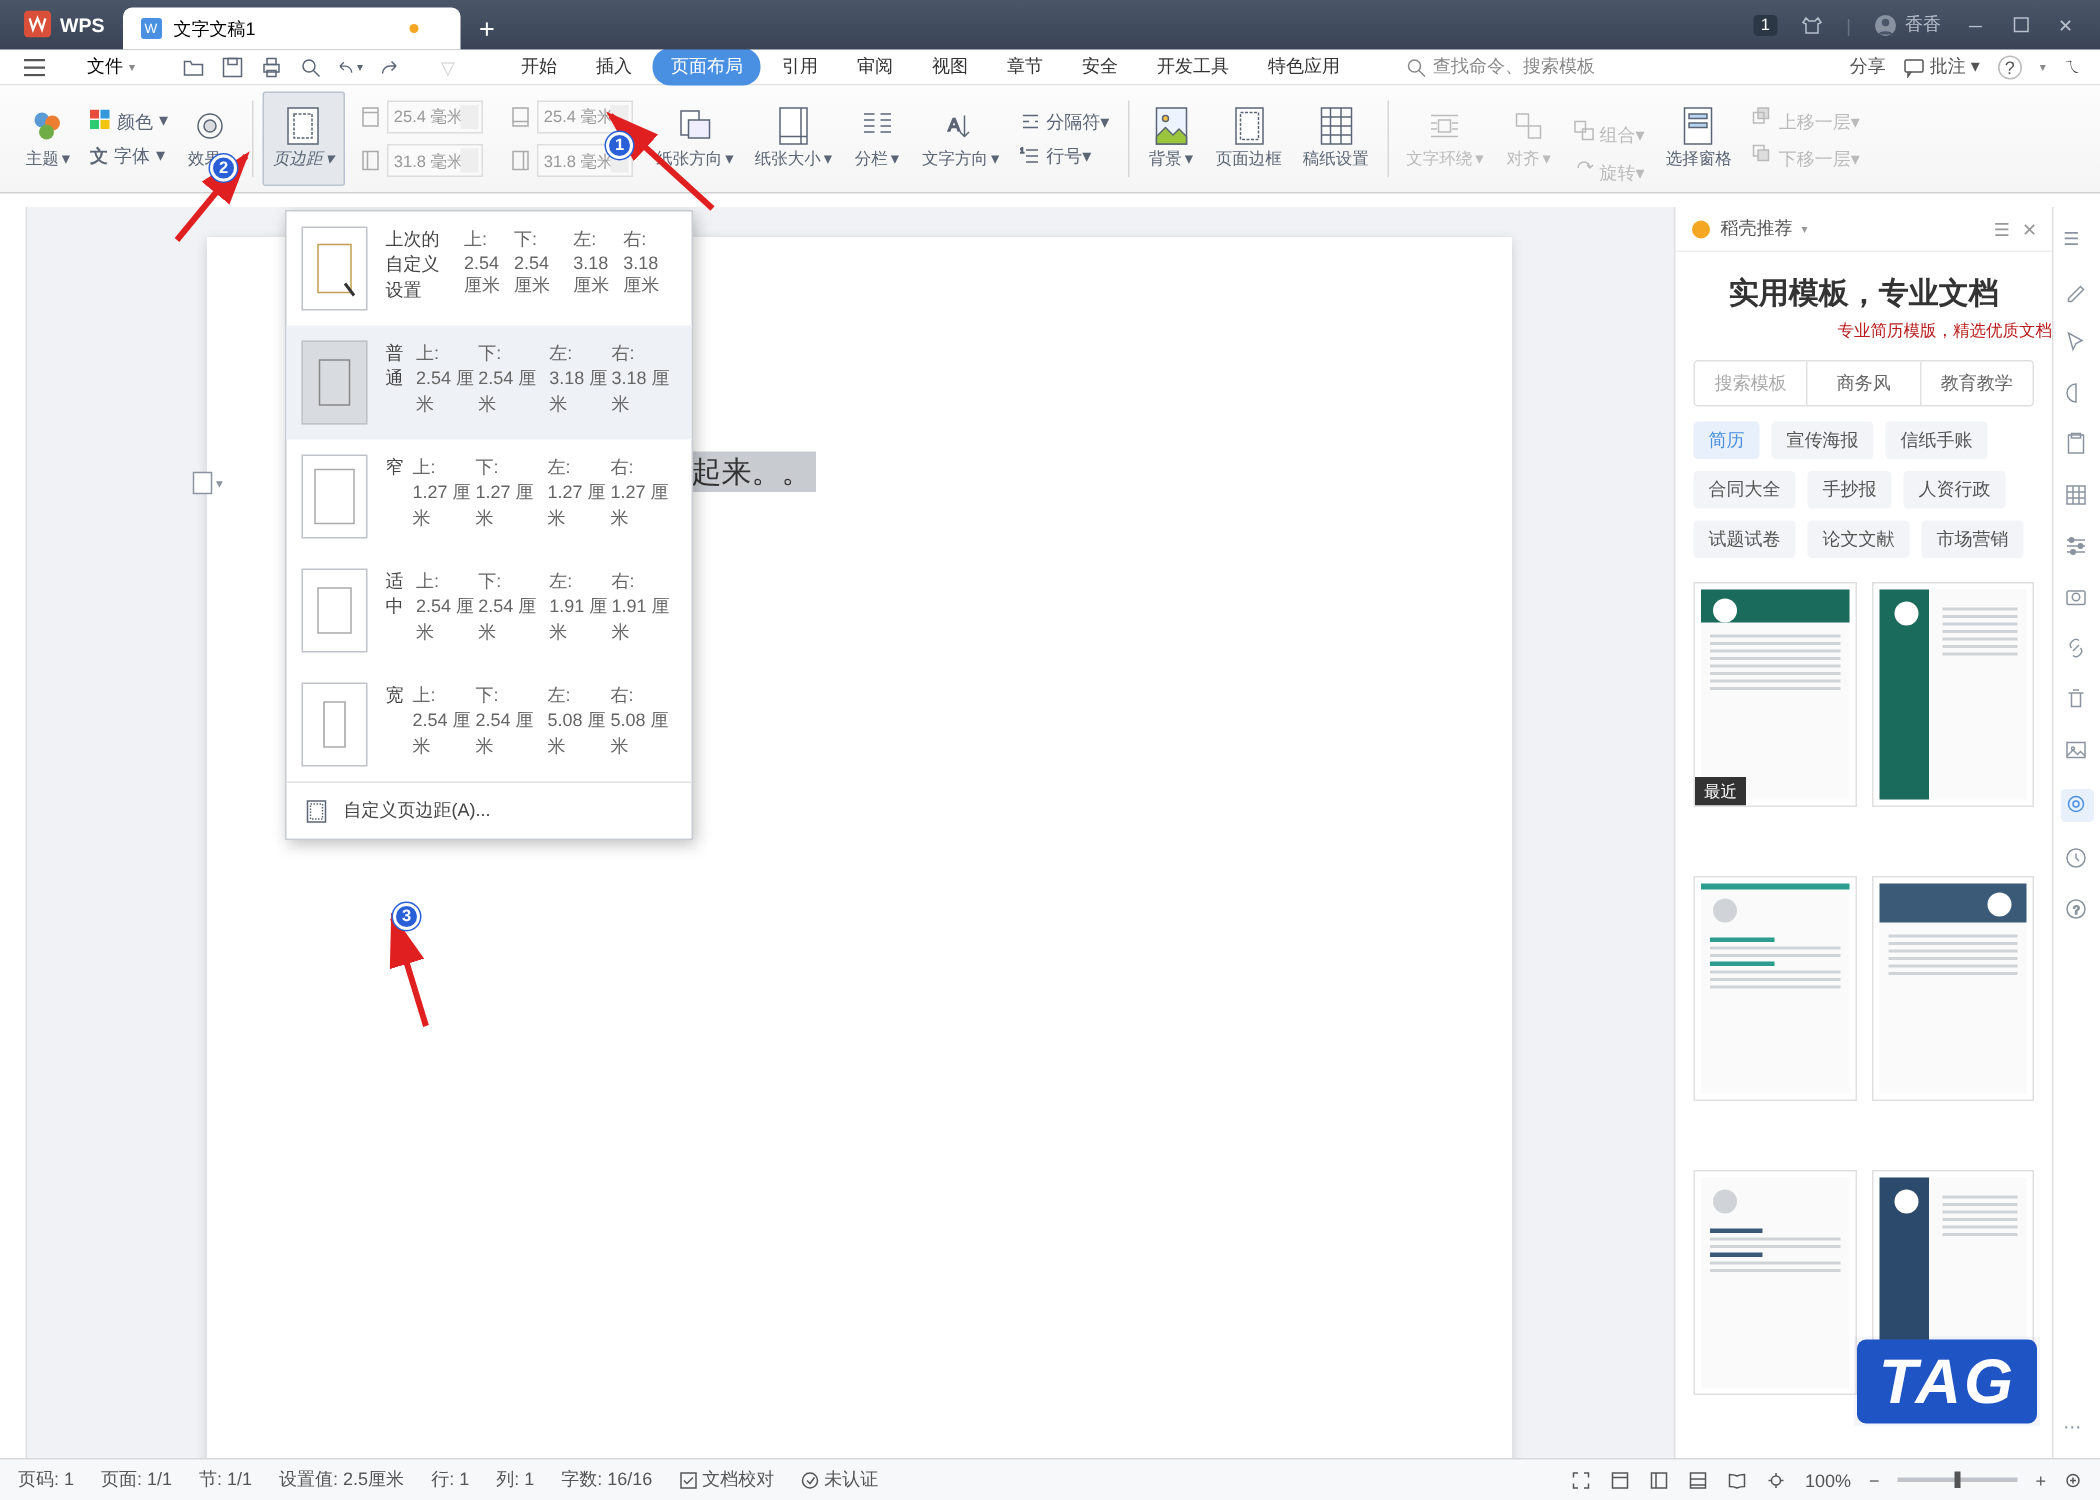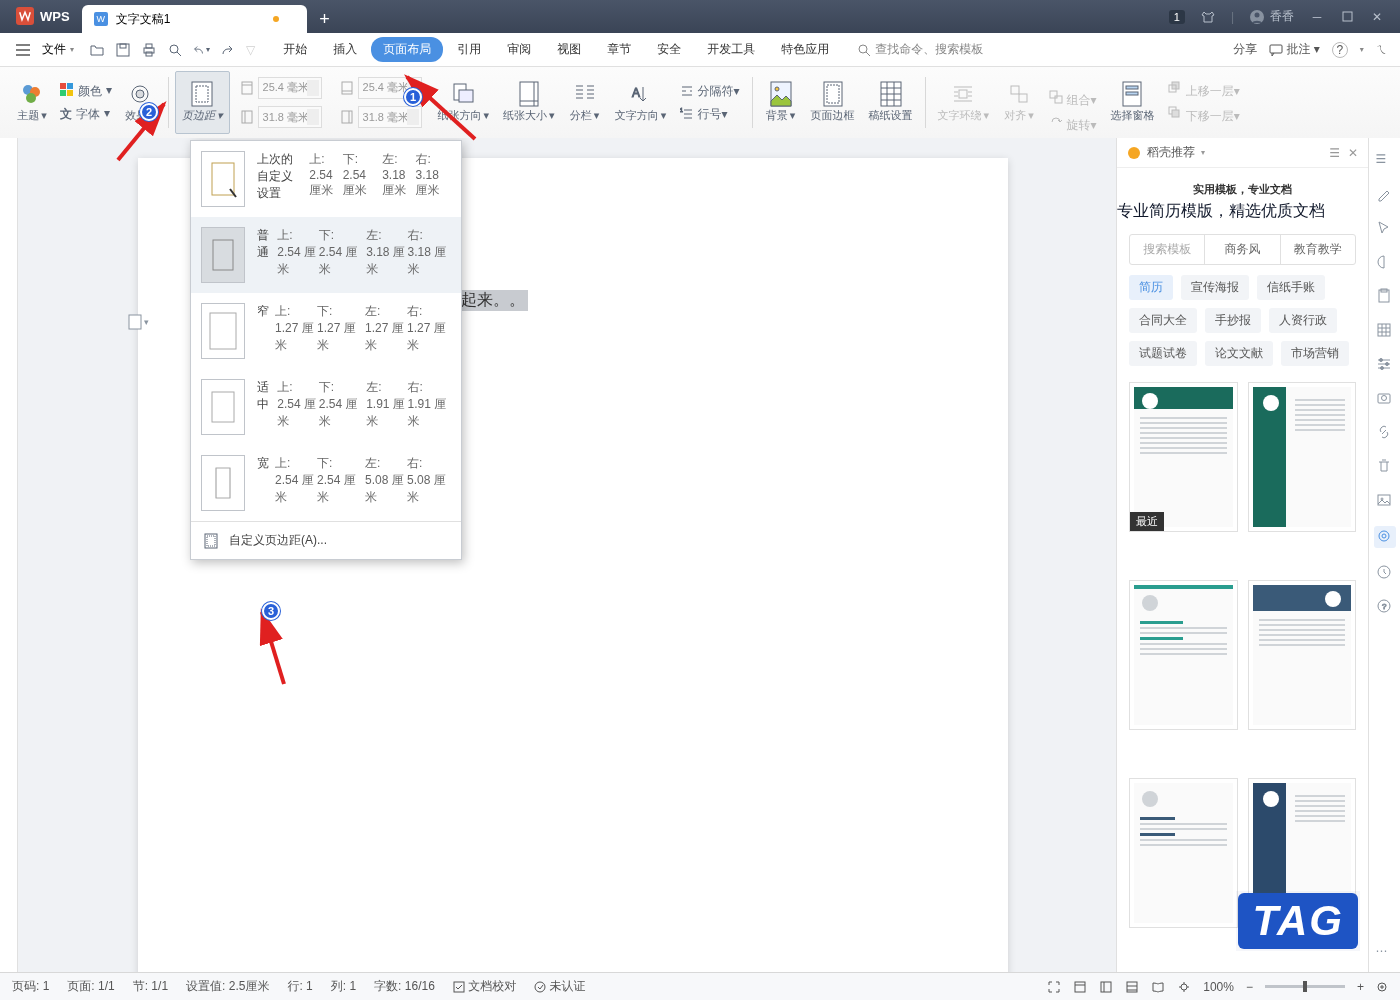--- a/index.html
+++ b/index.html
@@ -8,21 +8,21 @@
 .wps-logo { color: #fff; font-weight: bold; font-size: 13px; padding: 0 12px 8px 8px; display: flex; align-items: center; gap: 6px; }
 .wps-logo svg { width: 18px; height: 18px; }
 .tab { background: #fff; height: 28px; min-width: 225px; border-radius: 6px 6px 0 0; display: flex; align-items: center; padding: 0 12px; gap: 8px; position: relative; }
 .tab-icon { width: 14px; height: 14px; background: #4a90e2; border-radius: 2px; color: #fff; font-size: 9px; display: flex; align-items: center; justify-content: center; }
 .tab-dot { width: 6px; height: 6px; background: #f5a623; border-radius: 50%; position: absolute; right: 28px; }
 .tab-add { width: 28px; height: 28px; color: #fff; display: flex; align-items: center; justify-content: center; font-size: 18px; margin-left: 4px; }
 .titlebar-right { position: absolute; right: 0; top: 0; display: flex; align-items: center; height: 33px; gap: 16px; padding-right: 16px; color: #b8c0cc; }
 .win-btn { width: 14px; height: 14px; display: flex; align-items: center; justify-content: center; cursor: pointer; }
 .user-area { display: flex; align-items: center; gap: 6px; font-size: 12px; }
 .badge1 { background: #2c3746; color: #fff; padding: 1px 5px; border-radius: 3px; font-size: 11px; }
-.menubar { height: 34px; background: #fff; border-bottom: 1px solid #e0e0e0; display: flex; align-items: center; padding: 0 12px; gap: 4px; }
+.menubar { height: 24px; background: #fff; border-bottom: 1px solid #e0e0e0; display: flex; align-items: center; padding: 0 12px; gap: 20px; }
 .menu-file { display: flex; align-items: center; gap: 4px; padding: 2px 4px; }
 .menu-icons { display: flex; gap: 8px; padding: 0 6px; }
 .mi { width: 18px; height: 18px; color: #5a6575; display: flex; align-items: center; justify-content: center; cursor: pointer; }
 .menu-tabs { display: flex; gap: 2px; margin-left: 12px; }
 .mtab { padding: 4px 12px; color: #333; border-radius: 12px; cursor: pointer; }
 .mtab.active { background: #4a90e2; color: #fff; }
 .search-area { display: flex; align-items: center; gap: 4px; color: #888; margin-left: 12px; }
 .menubar-right { margin-left: auto; display: flex; align-items: center; gap: 12px; color: #555; }
 .toolbar { height: 72px; background: linear-gradient(#fcfcfc, #f5f5f5); border-bottom: 1px solid #d0d0d0; display: flex; padding: 4px 10px; gap: 2px; }
 .tb-group { display: flex; flex-direction: column; align-items: center; justify-content: center; padding: 0 6px; gap: 2px; color: #5a6575; position: relative; }
@@ -36,37 +36,37 @@
 .spin-input::after { content: ""; position: absolute; right: 2px; top: 2px; bottom: 2px; width: 12px; background: linear-gradient(#eee,#eee); }
 .sep { width: 1px; background: #d8d8d8; margin: 6px 4px; }
 .disabled { color: #bbb; }
 .workspace { position: absolute; top: 138px; bottom: 28px; left: 0; right: 0; display: flex; background: #f0f2f5; }
 .gutter-left { width: 18px; background: #fff; border-right: 1px solid #e0e0e0; }
 .gutter-right { width: 32px; background: #fff; border-left: 1px solid #e0e0e0; display: flex; flex-direction: column; align-items: center; gap: 16px; padding-top: 14px; color: #8a94a0; }
 .gr-icon { width: 18px; height: 18px; cursor: pointer; }
 .gr-icon.active { color: #4a90e2; background: #e8f0fb; border-radius: 3px; padding: 2px; width: 22px; height: 22px; }
 .doc-area { flex: 1; position: relative; overflow: hidden; }
 .page { position: absolute; left: 120px; top: 20px; width: 870px; height: 1100px; background: #fff; box-shadow: 0 2px 8px rgba(0,0,0,.15); }
-.page-text-frag { position: absolute; left: 440px; top: 152px; background: #c8cbd0; color: #333; padding: 0 3px; font-size: 16px; }
+.page-text-frag { position: absolute; left: 440px; top: 163px; background: #c8cbd0; color: #333; padding: 0 3px; font-size: 20px; }
 .nav-icon-left { position: absolute; left: 110px; top: 176px; color: #8a94a0; display: flex; align-items: center; gap: 2px; }
 .dropdown { position: absolute; left: 172px; top: 2px; width: 272px; background: #fff; border: 1px solid #c8ccd2; box-shadow: 2px 3px 10px rgba(0,0,0,.25); z-index: 50; }
 .dd-item { display: flex; padding: 10px 12px 10px 10px; gap: 12px; cursor: pointer; }
 .dd-item.selected { background: #eef2f6; }
 .dd-thumb { width: 44px; height: 56px; border: 1px solid #c0c4ca; background: #fff; position: relative; flex-shrink: 0; display: flex; align-items: center; justify-content: center; }
 .dd-thumb.gray { background: #d8dce0; }
 .dd-info { flex: 1; display: flex; flex-direction: row; gap: 6px; font-size: 12px; color: #444; }
 .dd-title { font-weight: 500; margin-bottom: 2px; }
 .dd-row { display: flex; justify-content: space-between; color: #666; font-size: 12px; }
 .dd-footer { border-top: 1px solid #e0e0e0; padding: 10px 12px; display: flex; align-items: center; gap: 10px; color: #444; cursor: pointer; }
 .dd-footer-icon { width: 16px; height: 16px; }
 .panel { width: 252px; background: #fff; border-left: 1px solid #e0e0e0; display: flex; flex-direction: column; }
 .panel-head { height: 30px; display: flex; align-items: center; padding: 0 10px; gap: 6px; border-bottom: 1px solid #eee; color: #555; }
 .panel-head .sp { margin-left: auto; display: flex; gap: 8px; color: #999; }
-.panel-title { font-size: 11px; font-weight: 600; text-align: center; padding: 14px 16px 4px; color: #333; }
-.panel-sub { font-size: 16px; color: #0f172a; text-align: left; padding-bottom: 12px; }
+.panel-title { font-size: 20px; font-weight: 600; text-align: center; padding: 14px 16px 4px; color: #333; }
+.panel-sub { font-size: 11px; color: #b91c1c; text-align: right; padding-bottom: 12px; }
 .panel-tabs { display: flex; border: 1px solid #e0e0e0; margin: 0 12px; border-radius: 3px; overflow: hidden; }
 .panel-tabs > div { flex: 1; text-align: center; padding: 6px 0; font-size: 12px; color: #666; border-left: 1px solid #e0e0e0; cursor: pointer; }
 .panel-tabs > div:first-child { border-left: none; color: #aaa; }
 .tag-rows { display: flex; flex-wrap: wrap; gap: 8px; padding: 10px 12px; }
 .tag { background: #f2f4f7; padding: 4px 10px; border-radius: 3px; font-size: 12px; color: #555; cursor: pointer; }
 .tag.active { background: #e8f0fb; color: #4a90e2; }
 .templates { flex: 1; overflow: auto; padding: 6px 12px; display: grid; grid-template-columns: 1fr 1fr; gap: 10px; position: relative; }
 .tpl { height: 150px; background: #fff; border: 1px solid #e0e0e0; position: relative; overflow: hidden; }
 .tpl-inner { position: absolute; inset: 4px; background: #fafafa; }
 .tpl .accent-top { height: 22px; }

